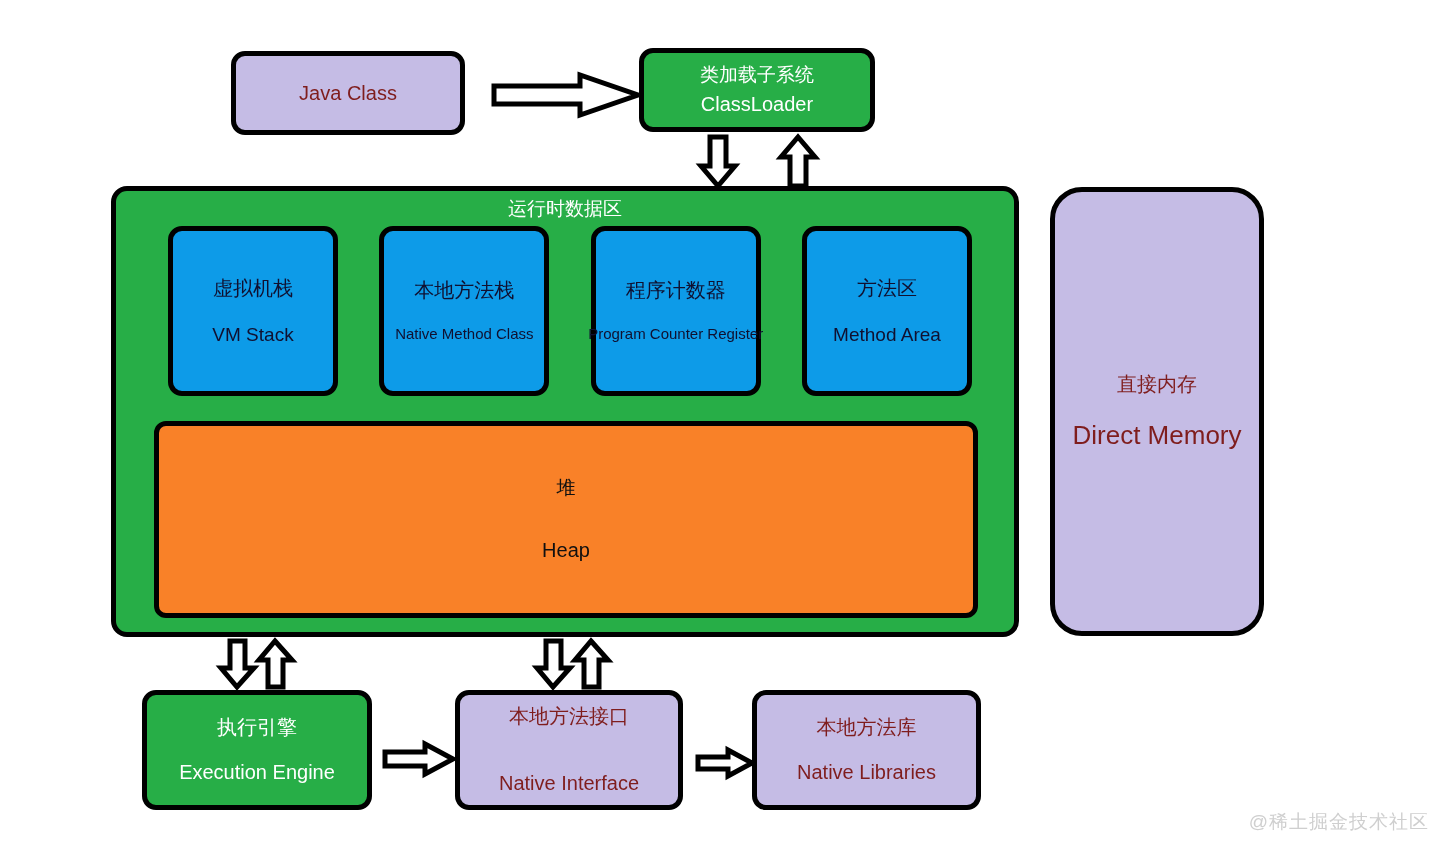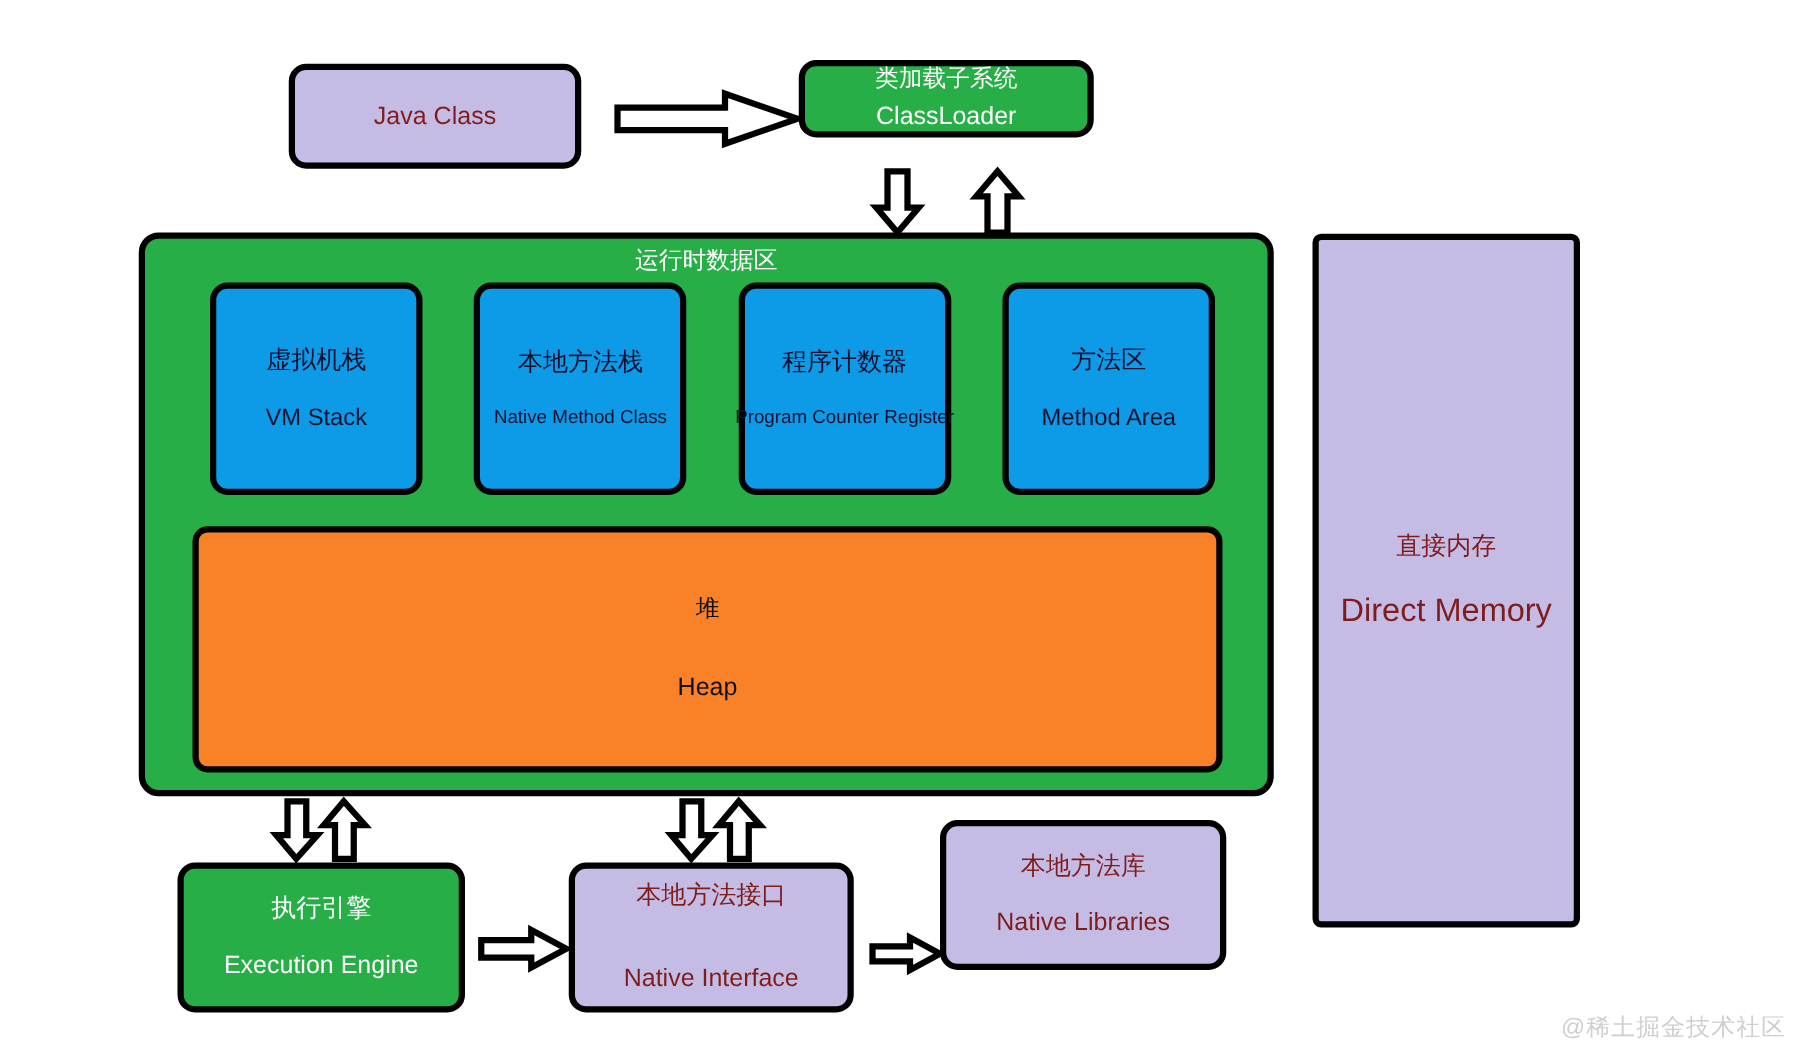--- a/index.html
+++ b/index.html
@@ -39,21 +39,21 @@
   }
   
   .purple { background: #c5bce5; color: #7f1d1d; }
   .green  { background: #27ae47; color: #ffffff; }
   .orange { background: #f98128; color: #101010; }
 
   
   #java-class { left: 231px; top: 51px; width: 234px; height: 84px; }
   #java-class .en { font-size: 20px; }
 
-  #classloader { left: 639px; top: 48px; width: 236px; height: 62px; }
+  #classloader { left: 639px; top: 48px; width: 236px; height: 84px; }
   #classloader .cn { font-size: 19px; margin-bottom: 5px; }
   #classloader .en { font-size: 20px; }
 
   #runtime-area {
     left: 111px; top: 186px; width: 908px; height: 451px;
     border-radius: 16px;
     justify-content: flex-start;
     padding-top: 6px;
   }
   #runtime-title {
@@ -91,35 +91,35 @@
   .mem-box.small-en .en { font-size: 15px; }
 
   #heap {
     left: 154px; top: 421px; width: 824px; height: 197px;
     border-radius: 12px;
   }
   #heap .cn { font-size: 19px; margin-bottom: 38px; }
   #heap .en { font-size: 20px; }
 
   #direct-memory {
-    left: 1050px; top: 187px; width: 214px; height: 555px;
-    border-radius: 7px;
+    left: 1050px; top: 187px; width: 214px; height: 449px;
+    border-radius: 32px;
   }
   #direct-memory .cn { font-size: 20px; margin-bottom: 22px; }
   #direct-memory .en { font-size: 26px; }
 
   #execution-engine { left: 142px; top: 690px; width: 230px; height: 120px; }
   #execution-engine .cn { font-size: 20px; margin-bottom: 20px; }
   #execution-engine .en { font-size: 20px; }
 
   #native-interface { left: 455px; top: 690px; width: 228px; height: 120px; gap: 22px; }
   #native-interface .cn { font-size: 20px; margin-bottom: 20px; }
   #native-interface .en { font-size: 20px; }
 
-  #native-libraries { left: 752px; top: 656px; width: 229px; height: 120px; }
+  #native-libraries { left: 752px; top: 690px; width: 229px; height: 120px; }
   #native-libraries .cn { font-size: 20px; margin-bottom: 20px; }
   #native-libraries .en { font-size: 20px; }
 
   
   .arrow { position: absolute; }
   .arrow svg { display: block; overflow: visible; }
 
   #arrow-class-to-loader { left: 492px; top: 72px; width: 148px; height: 46px; }
   #arrow-loader-down   { left: 698px; top: 134px; width: 40px;  height: 55px; }
   #arrow-loader-up     { left: 778px; top: 134px; width: 40px;  height: 55px; }

